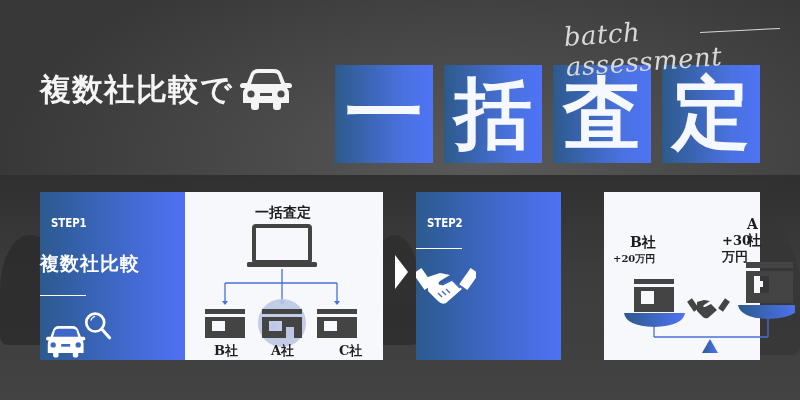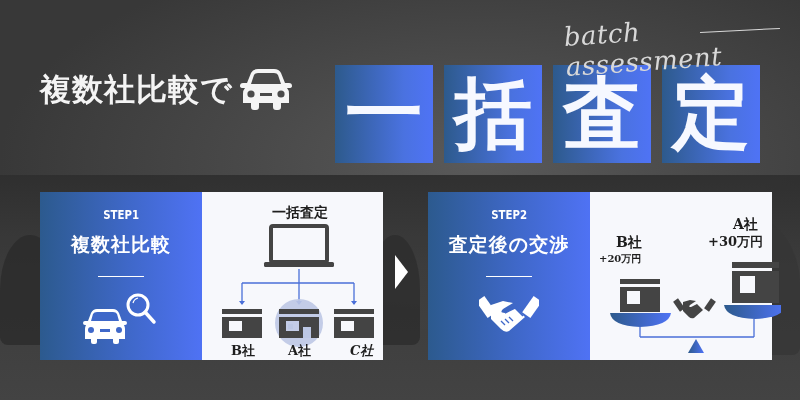--- a/index.html
+++ b/index.html
@@ -47,32 +47,32 @@
     transform: rotate(-4deg); transform-origin: left bottom;
   }
   .script-underline {
     position: absolute; left: 700px; top: 30px; width: 80px; height: 1px;
     background: #d8d8d8; transform: rotate(-3deg);
   }
 
   
   .card { position: absolute; top: 192px; height: 168px; display: flex; }
   .card.one { left: 40px; width: 343px; }
-  .card.two { left: 428px; width: 344px; }
+  .card.two { left: 416px; width: 344px; gap: 43px; }
   .card .left {
-    width: 162px; height: 100%;
+    width: 145px; height: 100%;
     background: linear-gradient(90deg, #2c5a8e 0%, #3f68c9 55%, #4f72f4 100%);
-    display: flex; flex-direction: column; align-items: center; padding-top: 16px;
+    display: flex; flex-direction: column; padding-top: 24px;
   }
   .card .right { flex: 1; height: 100%; background: #f7f8fc; position: relative; }
   .step-label {
     font-family: "DejaVu Sans", sans-serif; font-weight: bold; font-size: 12px;
     color: #fff; letter-spacing: 0px; transform: scaleX(0.85);
   }
-  .step-title { font-size: 19px; font-weight: bold; color: #fff; margin-top: 10px; letter-spacing: 1px; white-space: nowrap; }
+  .step-title { font-size: 19px; font-weight: bold; color: #fff; margin-top: 21px; letter-spacing: 1px; white-space: nowrap; }
   .step-rule { width: 46px; height: 1px; background: #fff; margin-top: 18px; }
   .step-icon { margin-top: 14px; }
 
   .arrow-next {
     position: absolute; left: 395px; top: 255px;
     width: 0; height: 0;
     border-top: 17px solid transparent; border-bottom: 17px solid transparent;
     border-left: 13px solid #fff;
   }
 
@@ -171,30 +171,29 @@
         <rect x="132" y="117" width="40" height="5"></rect>
         <rect x="132" y="125" width="40" height="4"></rect>
         <rect x="132" y="129" width="7" height="17"></rect>
         <rect x="152" y="129" width="20" height="17"></rect>
         <rect x="139" y="139" width="13" height="7"></rect>
         <rect x="141" y="132" width="5" height="5" fill="#f7f8fc"></rect>
       </g>
     </svg>
     <div class="abs dark bldg-label" style="left:29px;top:150px;">B社</div>
     <div class="abs dark bldg-label" style="left:86px;top:150px;">A社</div>
-    <div class="abs dark bldg-label" style="left:148px;top:150px;font-style:italic;">C社</div>
+    <div class="abs dark bldg-label" style="left:154px;top:150px;">C社</div>
   </div>
 </div>
 
 <div class="arrow-next"></div>
 
 <div class="card two">
   <div class="left">
     <div class="step-label">STEP2</div>
-    <div class="step-title">査定後の交渉</div>
     <div class="step-rule"></div>
     <svg class="step-icon" width="60" height="46" viewBox="0 0 60 46">
       <rect x="2" y="6" width="10" height="20" transform="rotate(-35 7 16)" fill="#fff"></rect>
       <rect x="48" y="6" width="10" height="20" transform="rotate(35 53 16)" fill="#fff"></rect>
       <path d="M12 14 L24 10 L34 12 L24 18 Q20 22 26 22 L36 17 L46 26 L30 40 Q26 42 22 38 L12 28 Z" fill="#fff"></path>
       <path d="M26 22 L36 17 L44 25" fill="none" stroke="#3f68c9" stroke-width="1.5"></path>
       <path d="M22 30 L26 34 M26 28 L30 32 M30 26 L34 30" stroke="#3f68c9" stroke-width="1.3"></path>
     </svg>
   </div>
   <div class="right">

